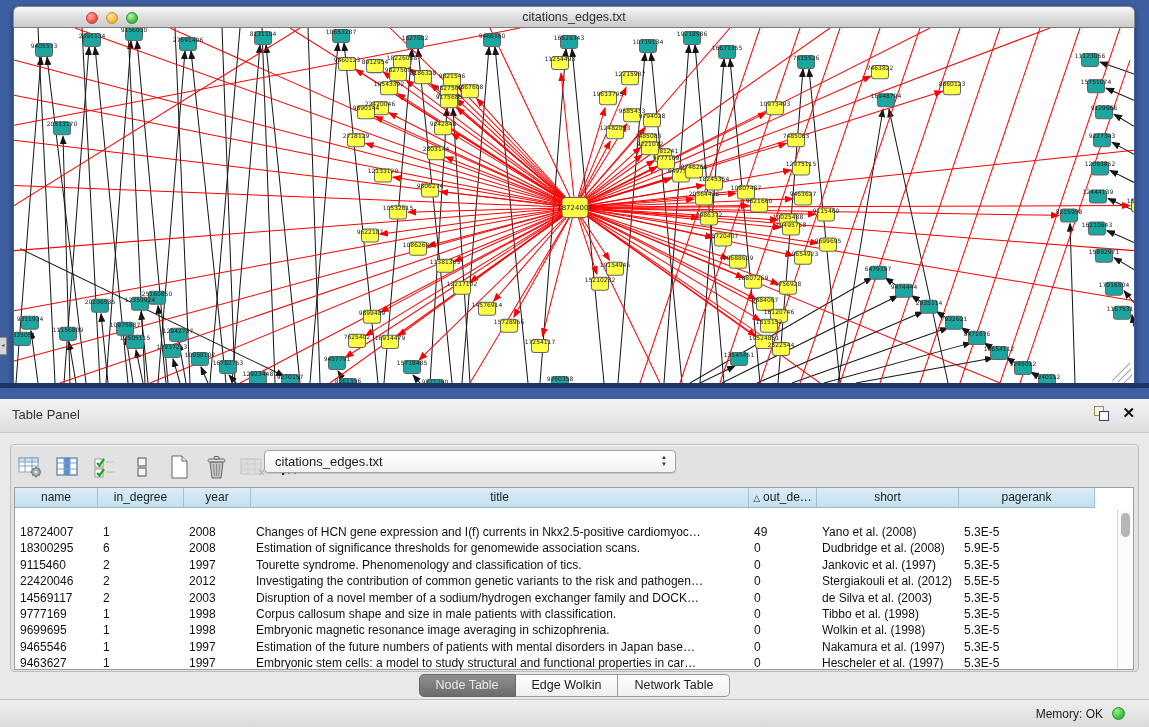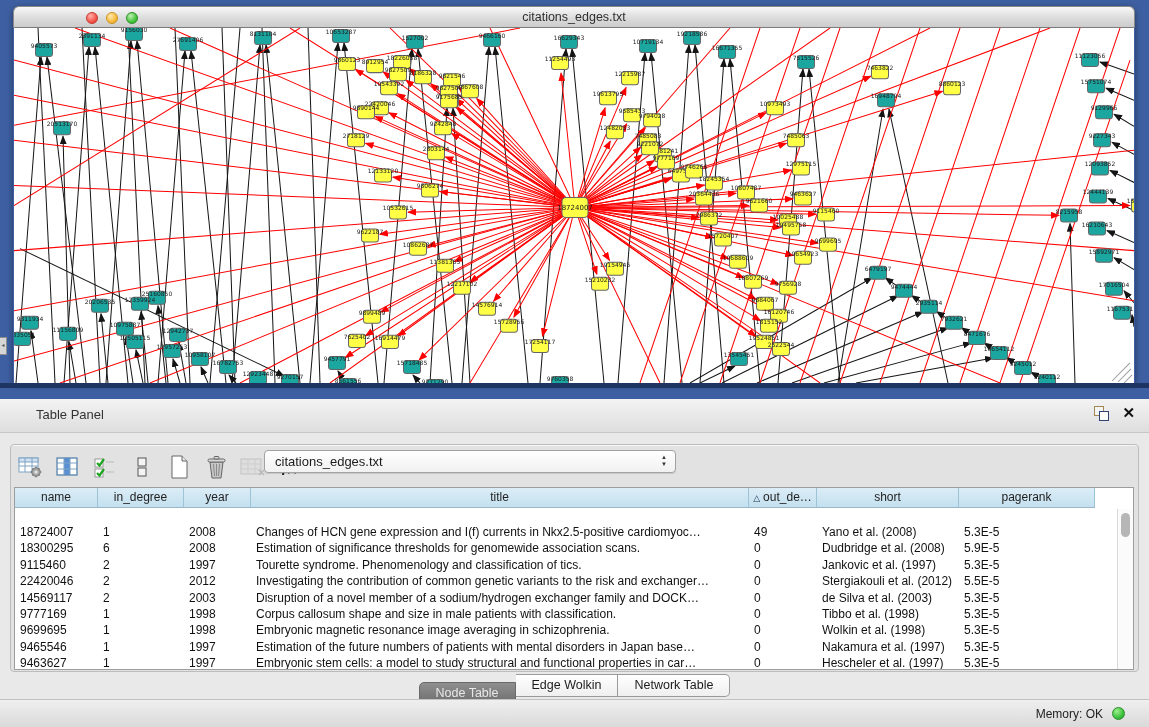--- a/index.html
+++ b/index.html
@@ -17,21 +17,21 @@
   .light.yellow{left:92px;background:radial-gradient(circle at 35% 30%,#ffe9b0,#f8bb3d 60%,#dd9c22);border:1px solid #c9941f;}
   .light.green{left:112px;background:radial-gradient(circle at 35% 30%,#c4f0b4,#45c53d 60%,#2fa22a);border:1px solid #2c8f26;}
   .wtitle{text-align:center;line-height:20px;font-size:12.5px;color:#2e2e2e;}
   .canvas{position:absolute;left:1px;right:1px;top:22px;bottom:0;background:#ffffff;overflow:hidden;}
   .canvas svg{display:block;width:100%;height:100%;}
   .notch{position:absolute;left:0;top:337px;width:6px;height:16px;background:#d6d6d6;
     border:1px solid #8f8f8f;border-left:none;font-size:6px;line-height:14px;color:#555;text-align:center;}
   
   .bottom{position:absolute;left:0;top:399px;width:1149px;height:301px;background:#e9e9e9;}
   .panel-header{height:33px;background:linear-gradient(#f3f3f3,#dedede);border-bottom:1px solid #c7c7c7;position:relative;}
-  .panel-title{position:absolute;left:12px;top:0;line-height:32px;font-size:13px;color:#333;margin-left:24px;}
+  .panel-title{position:absolute;left:12px;top:0;line-height:32px;font-size:13px;color:#333;}
   .ph-icons{position:absolute;right:14px;top:7px;display:flex;align-items:center;gap:14px;}
   .float-ico{position:relative;width:14px;height:14px;display:inline-block;}
   .float-ico .b1{position:absolute;left:0;top:0;width:8px;height:8px;border:1.5px solid #a08850;background:#f4f4f4;}
   .float-ico .b2{position:absolute;left:5px;top:5px;width:8px;height:8px;border:1.5px solid #2e4372;background:#fff;}
   .close-ico{font-size:15px;font-weight:bold;color:#111;line-height:14px;}
   .table-frame{position:absolute;left:10px;top:45px;width:1129px;height:228px;box-sizing:border-box;
     border:1px solid #bdbdbd;border-radius:4px;background:#e2e2e2;box-shadow:inset 0 1px 0 rgba(255,255,255,.7);}
   
   .toolbar{position:absolute;left:6px;top:5px;height:34px;display:flex;align-items:center;gap:9px;}
   .tbtn{width:28px;height:28px;display:flex;align-items:center;justify-content:center;}
@@ -52,21 +52,21 @@
   .tr{height:16.4px;line-height:16.4px;white-space:nowrap;font-size:12px;color:#111;}
   .td{display:inline-block;height:16.4px;box-sizing:border-box;vertical-align:top;overflow:hidden;
     text-overflow:ellipsis;padding-left:5px;}
   .c0{width:83px}.c1{width:86px}.c2{width:67px}.c3{width:498px}.c4{width:68px}.c5{width:142px}.c6{width:136px}
   .vscroll{position:absolute;top:21px;right:0;width:15px;bottom:0;background:#fbfbfb;border-left:1px solid #d8d8d8;}
   .thumb{position:absolute;top:4px;left:3px;width:9px;height:24px;border-radius:5px;background:#b6b6b6;}
   
   .tabs{position:absolute;left:0;right:0;top:275px;display:flex;justify-content:center;}
   .tab{height:21px;line-height:21px;font-size:12.5px;padding:0 16px;border:1px solid #9a9a9a;
     border-left:none;background:linear-gradient(#ffffff,#efefef);color:#1c1c1c;}
-  .tab:first-child{border-left:1px solid #9a9a9a;border-radius:5px 0 0 5px;margin-top:8px;}
+  .tab:first-child{border-left:1px solid #9a9a9a;border-radius:5px 0 0 5px;}
   .tab:last-child{border-radius:0 5px 5px 0;}
   .tab.sel{background:linear-gradient(#8f8f8f,#6d6d6d);color:#e8e8e8;border-color:#6a6a6a;}
   
   .statusbar{position:absolute;left:0;bottom:0;width:1149px;height:27px;
     background:linear-gradient(#efefef,#dadada);border-top:1px solid #c2c2c2;}
   .mem{position:absolute;right:46px;top:1px;line-height:26px;font-size:12px;color:#222;margin-left:26px;}
   .memdot{position:absolute;right:24px;top:7px;width:13px;height:13px;border-radius:50%;
     background:radial-gradient(circle at 35% 30%,#9ef08e,#3cc23c 60%,#2a9c2a);border:1px solid #2b8f2b;box-sizing:border-box;}
 </style>
 </head>
@@ -859,21 +859,21 @@
       <span>citations_edges.txt</span>
       <span class="combo-arrows">▲<br>▼</span>
     </div>
 
     <div class="viewport">
       <div class="thead" id="thead"><div class="hc c0">name</div><div class="hc c1">in_degree</div><div class="hc c2">year</div><div class="hc c3">title</div><div class="hc c4"><span class="sort-tri">△</span>out_de…</div><div class="hc c5">short</div><div class="hc c6">pagerank</div></div>
       <div id="tbody">
           <div class="tr"><div class="td c0">18724007</div><div class="td c1">1</div><div class="td c2">2008</div><div class="td c3">Changes of HCN gene expression and I(f) currents in Nkx2.5-positive cardiomyoc…</div><div class="td c4">49</div><div class="td c5">Yano et al. (2008)</div><div class="td c6">5.3E-5</div></div>
           <div class="tr"><div class="td c0">18300295</div><div class="td c1">6</div><div class="td c2">2008</div><div class="td c3">Estimation of significance thresholds for genomewide association scans.</div><div class="td c4">0</div><div class="td c5">Dudbridge et al. (2008)</div><div class="td c6">5.9E-5</div></div>
           <div class="tr"><div class="td c0">9115460</div><div class="td c1">2</div><div class="td c2">1997</div><div class="td c3">Tourette syndrome. Phenomenology and classification of tics.</div><div class="td c4">0</div><div class="td c5">Jankovic et al. (1997)</div><div class="td c6">5.3E-5</div></div>
-          <div class="tr"><div class="td c0">22420046</div><div class="td c1">2</div><div class="td c2">2012</div><div class="td c3">Investigating the contribution of common genetic variants to the risk and exchanger…</div><div class="td c4">0</div><div class="td c5">Stergiakouli et al. (2012)</div><div class="td c6">5.5E-5</div></div>
+          <div class="tr"><div class="td c0">22420046</div><div class="td c1">2</div><div class="td c2">2012</div><div class="td c3">Investigating the contribution of common genetic variants to the risk and pathogen…</div><div class="td c4">0</div><div class="td c5">Stergiakouli et al. (2012)</div><div class="td c6">5.5E-5</div></div>
           <div class="tr"><div class="td c0">14569117</div><div class="td c1">2</div><div class="td c2">2003</div><div class="td c3">Disruption of a novel member of a sodium/hydrogen exchanger family and DOCK…</div><div class="td c4">0</div><div class="td c5">de Silva et al. (2003)</div><div class="td c6">5.3E-5</div></div>
           <div class="tr"><div class="td c0">9777169</div><div class="td c1">1</div><div class="td c2">1998</div><div class="td c3">Corpus callosum shape and size in male patients with classification.</div><div class="td c4">0</div><div class="td c5">Tibbo et al. (1998)</div><div class="td c6">5.3E-5</div></div>
           <div class="tr"><div class="td c0">9699695</div><div class="td c1">1</div><div class="td c2">1998</div><div class="td c3">Embryonic magnetic resonance image averaging in schizophrenia.</div><div class="td c4">0</div><div class="td c5">Wolkin et al. (1998)</div><div class="td c6">5.3E-5</div></div>
           <div class="tr"><div class="td c0">9465546</div><div class="td c1">1</div><div class="td c2">1997</div><div class="td c3">Estimation of the future numbers of patients with mental disorders in Japan base…</div><div class="td c4">0</div><div class="td c5">Nakamura et al. (1997)</div><div class="td c6">5.3E-5</div></div>
           <div class="tr"><div class="td c0">9463627</div><div class="td c1">1</div><div class="td c2">1997</div><div class="td c3">Embryonic stem cells: a model to study structural and functional properties in car…</div><div class="td c4">0</div><div class="td c5">Hescheler et al. (1997)</div><div class="td c6">5.3E-5</div></div>
         </div>
       <div class="vscroll">
         <div class="thumb"></div>
       </div>
     </div>

